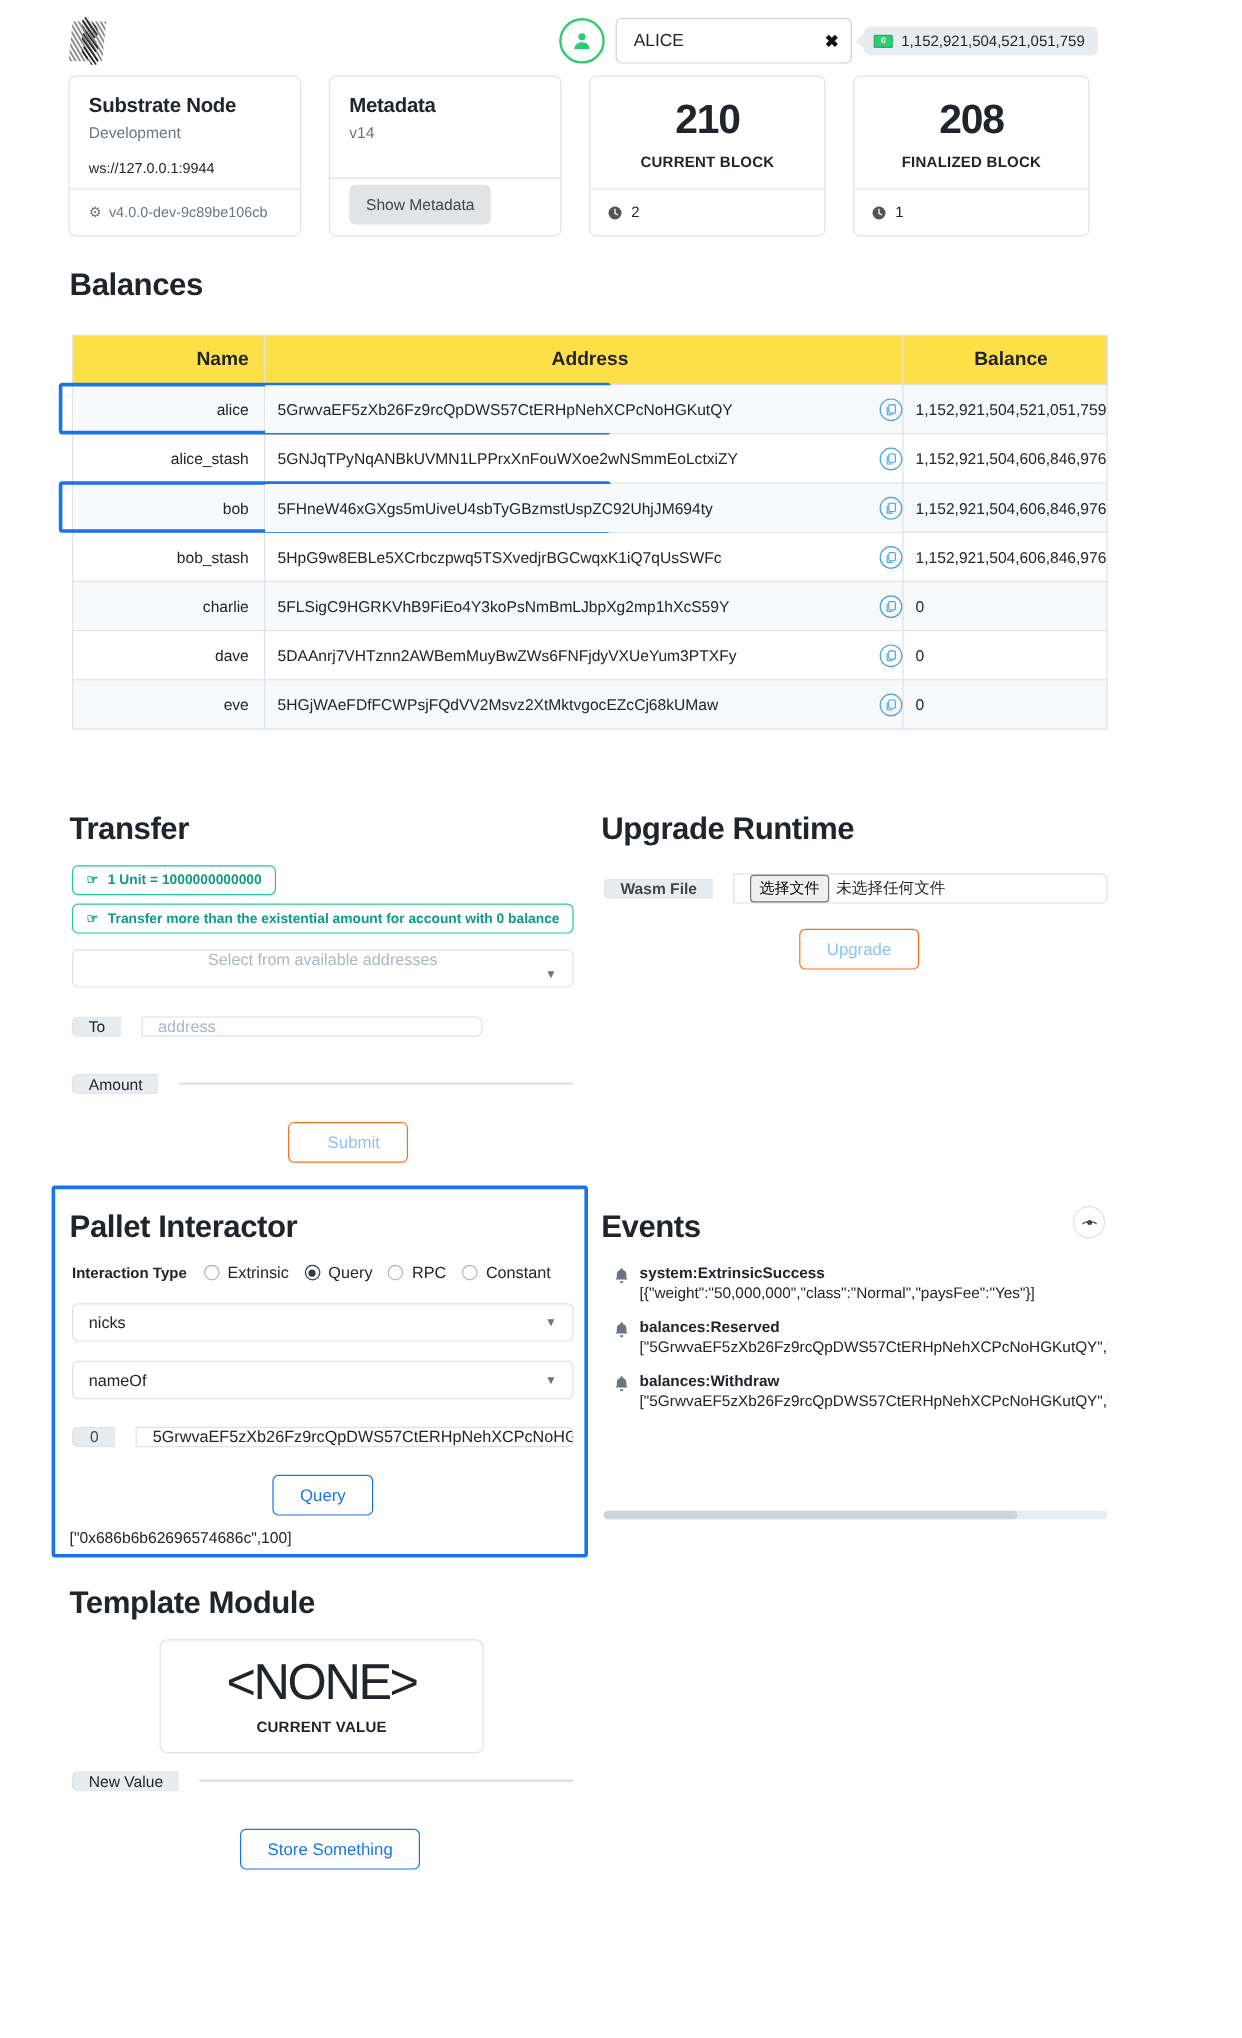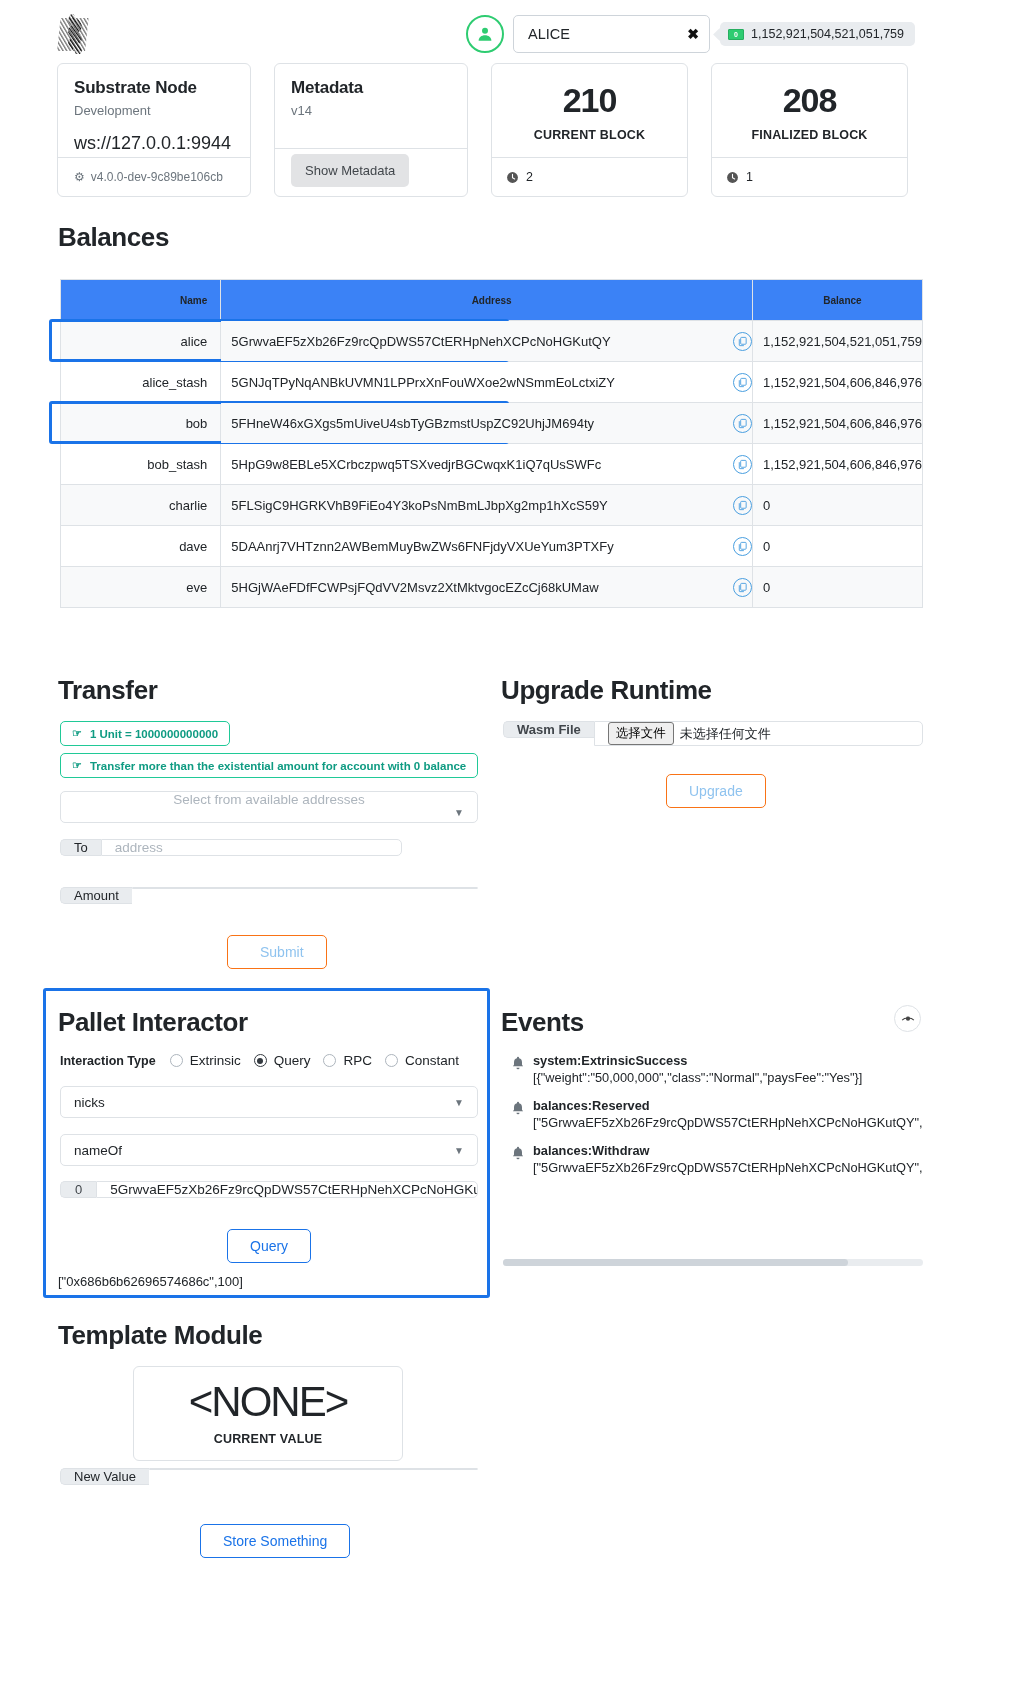--- a/index.html
+++ b/index.html
@@ -49,21 +49,21 @@
     color:#fff; font-size:7px; font-weight:bold; border:1px solid #27ae60;
   }
 
   
   .cards { display:flex; gap:23px; padding:0 57px; margin-top:7px; }
   .card { border:1px solid #dee2e6; border-radius:6px; background:#fff; }
   .card.node { width:194px; height:134px; padding:14px 16px 0 16px; position:relative; }
   .card.meta { width:194px; height:134px; position:relative; padding:14px 16px 0 16px;}
   .card-title { font-size:17px; font-weight:bold; letter-spacing:-0.2px; color:#212529; }
   .card-sub { font-size:13px; color:#6c757d; margin-top:5px; }
-  .card-url { font-size:18px; color:#212529; margin-top:15px; }
+  .card-url { font-size:12px; color:#212529; margin-top:15px; }
   .card-foot {
     position:absolute; left:0; bottom:0; width:100%; border-top:1px solid #dee2e6;
     height:39px; display:flex; align-items:center; padding:0 16px; font-size:12px; color:#6c757d;
   }
   .gear { margin-right:6px; font-size:12px; }
   .btn-meta {
     position:absolute; left:16px; bottom:9px;
     background:#e2e3e5; border:none; border-radius:5px; padding:9px 14px;
     font-size:13px; color:#41464b; font-weight:normal; cursor:pointer;
     font-family:"Liberation Sans", sans-serif;
@@ -84,21 +84,21 @@
   #balances-title { position:absolute; left:58px; top:222px; }
 
   
   .bal-table {
     position:absolute; left:60px; top:279px; width:863px;
     border-collapse:collapse; font-size:13px;
   }
   .bal-table th, .bal-table td {
     border:1px solid #dee2e6; padding:0; height:41px; vertical-align:middle;
   }
-  .bal-table th { font-weight:bold; font-size:10px; background:#3b82f6; }
+  .bal-table th { font-weight:bold; font-size:16px; background:#fde047; }
   .col-name { width:165px; text-align:right; padding-right:13px !important; }
   .col-addr { width:538px; padding-left:10px !important; }
   .col-bal  { width:160px; padding-left:10px !important; }
   .bal-table tbody tr:nth-child(odd) td { background:#f8f9fa; }
   .bal-table tbody tr:nth-child(even) td { background:#ffffff; }
   .addr-wrap { display:flex; align-items:center; }
   .addr-text { flex:1; }
   .copy-btn {
     width:19px; height:19px; border:1.3px solid #4a9fe0; border-radius:50%;
     display:inline-flex; align-items:center; justify-content:center; cursor:pointer;
@@ -119,40 +119,40 @@
   }
   .hand { margin-right:8px; font-size:11px; }
   #hint1 { position:absolute; left:60px; top:721px; }
   #hint2 { position:absolute; left:60px; top:753px; }
   .sel-box {
     position:absolute; border:1px solid #dee2e6; border-radius:5px; background:#fff;
     display:flex; align-items:center; font-size:13.5px; color:#adb5bd; padding:0 13px;
   }
   #from-select { left:60px; top:791px; width:418px; height:32px;flex-direction:column; }
   .caret { margin-left:auto; color:#6c757d; font-size:10px; }
-  .inputgroup { position:absolute; display:flex; align-items:flex-start; }
+  .inputgroup { position:absolute; display:flex; align-items:center;gap:17px; }
   .ig-label {
     background:#e9ecef; border:1px solid #dee2e6; border-right:none;
     border-radius:5px 0 0 5px; display:flex; align-items:center; padding:0 13px;
     font-size:13px; color:#212529;
   }
   .ig-field {
     border:1px solid #dee2e6; border-radius:0 5px 5px 0; background:#fff;
     display:flex; align-items:center; padding:0 13px; font-size:13.5px; color:#adb5bd;
   }
   #to-group { left:60px; top:839px; width:342px; height:32px; }
   #to-group .ig-field { flex:1; }
   #amount-group { left:60px; top:887px; width:418px; height:32px; }
   #amount-group .ig-field { flex:1; }
   .btn-outline {
     position:absolute; border:1px solid #f97316; border-radius:5px; background:#fff;
     color:#8fc3ef; font-size:14px; padding:8px 22px; cursor:pointer;
     font-family:"Liberation Sans", sans-serif;
   }
-  #submit-btn { left:227px; top:935px;padding-left:32px; }
+  #submit-btn { left:240px; top:935px;padding-left:32px; }
 
   
   #upgrade-title { position:absolute; left:501px; top:675px; }
   #wasm-group { left:503px; top:721px; width:420px; height:38px; }
   #wasm-group .ig-label { font-weight:bold; font-size:13px; color:#41464b; }
   #wasm-group .ig-field { flex:1; color:#212529; font-size:13px; gap:6px; }
   .file-btn {
     border:1px solid #767676; background:#efefef; border-radius:3px;
     font-size:12.5px; padding:2px 7px; color:#000; cursor:pointer;
     font-family:"Liberation Sans", sans-serif;

